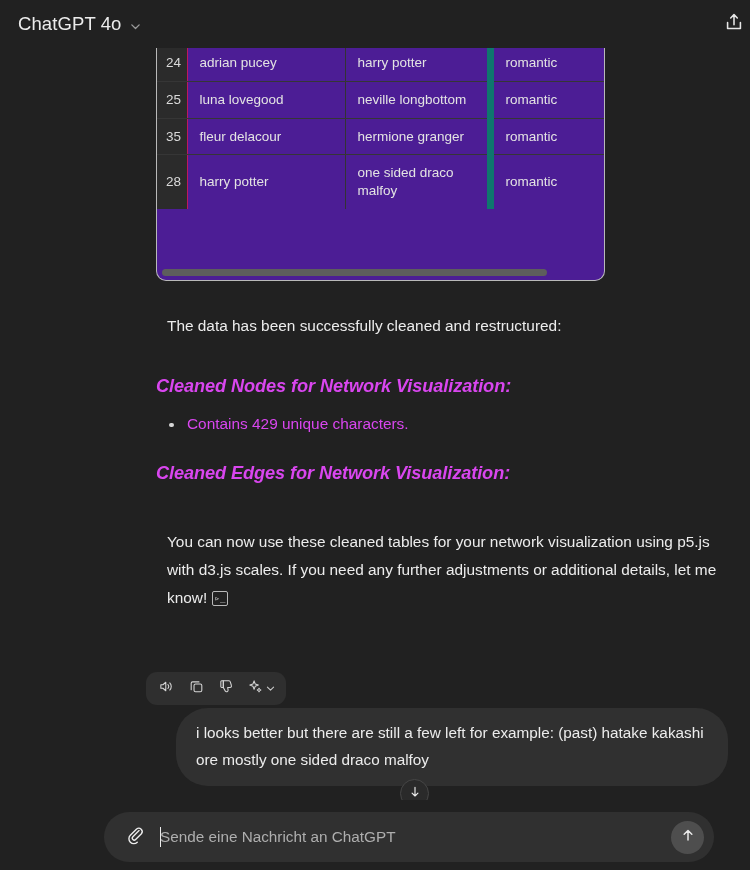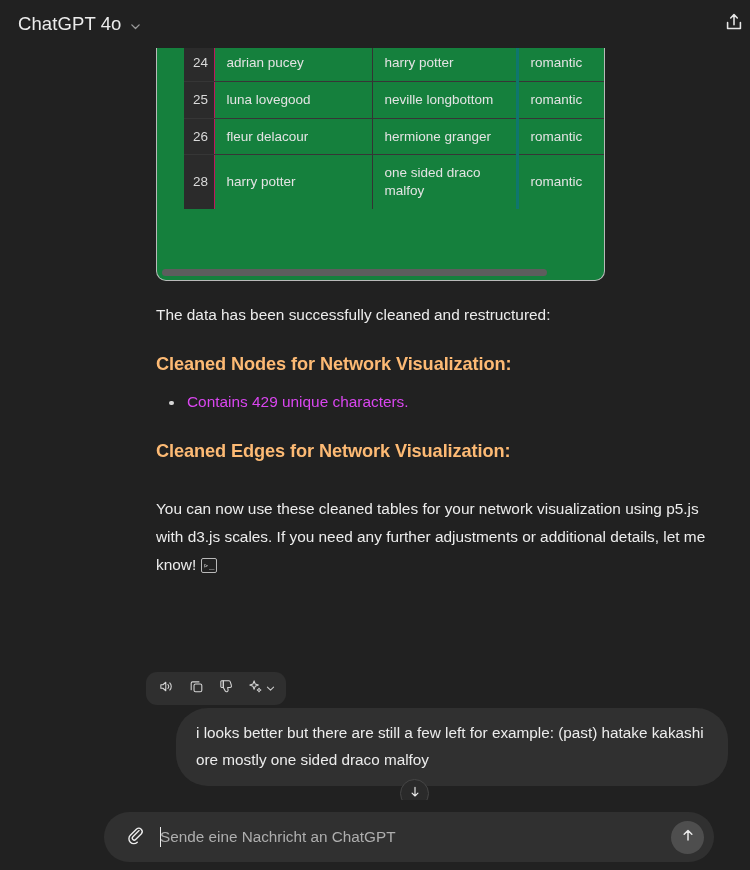--- a/index.html
+++ b/index.html
@@ -55,22 +55,21 @@
   }
 
   
   #table-wrap {
     position: absolute; left: 156px; top: -3px;
     width: 449px; height: 236px;
     border: 1px solid #b9b9b9;
     border-top: none;
     border-radius: 0 0 10px 10px;
     overflow: hidden;
-    background: #15803d;
-    padding-left: 27px;
+    background: #4c1d95;
   }
   table.df {
     border-collapse: collapse;
     width: 100%;
     table-layout: fixed;
     font-size: 13.5px;
   }
   table.df td {
     border-bottom: 1px solid #363636;
     color: #e3e3e3;
@@ -81,21 +80,21 @@
   }
   table.df td.idx {
     width: 30px;
     background: #2b2b2b;
     color: #dadada;
     padding-left: 9px;
     text-align: left;
   }
   table.df td.c1 { width: 158px; border-left: 1px solid #be185d; }
   table.df td.c2 { width: 145px; border-left: 1px solid #333; }
-  table.df td.c3 { width: 116px; border-left: 3px solid #0f766e; }
+  table.df td.c3 { width: 116px; border-left: 7px solid #0f766e; }
   table.df tr:last-child td { border-bottom: none; }
 
   #hscroll-track {
     position: absolute; left: 1px; bottom: 3px;
     width: 447px; height: 9px;
   }
   #hscroll-thumb {
     position: absolute; left: 4px; top: 1px;
     width: 382px; height: 7px;
     background: #5d5d5d;
@@ -104,29 +103,30 @@
 
   
   #assistant-msg {
     position: absolute; left: 156px; top: 253px;
     width: 572px;
   }
   .para {
     font-size: 15.4px;
     line-height: 28px;
     color: #ececec;
-    margin: 0;
+    margin: 11px;
   }
   h3.sect {
     font-size: 18.2px;
     font-weight: bold;
     line-height: 26px;
-    color: #fdba74;
+    color: #d946ef;
     margin: 0;
     letter-spacing: -.1px;
+    font-style: italic;
   }
   ul.bul {
     margin: 0; padding: 0;
     list-style: none;
   }
   ul.bul li {
     position: relative;
     padding-left: 31px;
     font-size: 15.4px;
     line-height: 28px;
@@ -325,21 +325,21 @@
           <td class="c2">harry potter</td>
           <td class="c3">romantic</td>
         </tr>
         <tr>
           <td class="idx">25</td>
           <td class="c1">luna lovegood</td>
           <td class="c2">neville longbottom</td>
           <td class="c3">romantic</td>
         </tr>
         <tr>
-          <td class="idx">26</td>
+          <td class="idx">35</td>
           <td class="c1">fleur delacour</td>
           <td class="c2">hermione granger</td>
           <td class="c3">romantic</td>
         </tr>
         <tr>
           <td class="idx">28</td>
           <td class="c1">harry potter</td>
           <td class="c2">one sided draco malfoy</td>
           <td class="c3">romantic</td>
         </tr>

